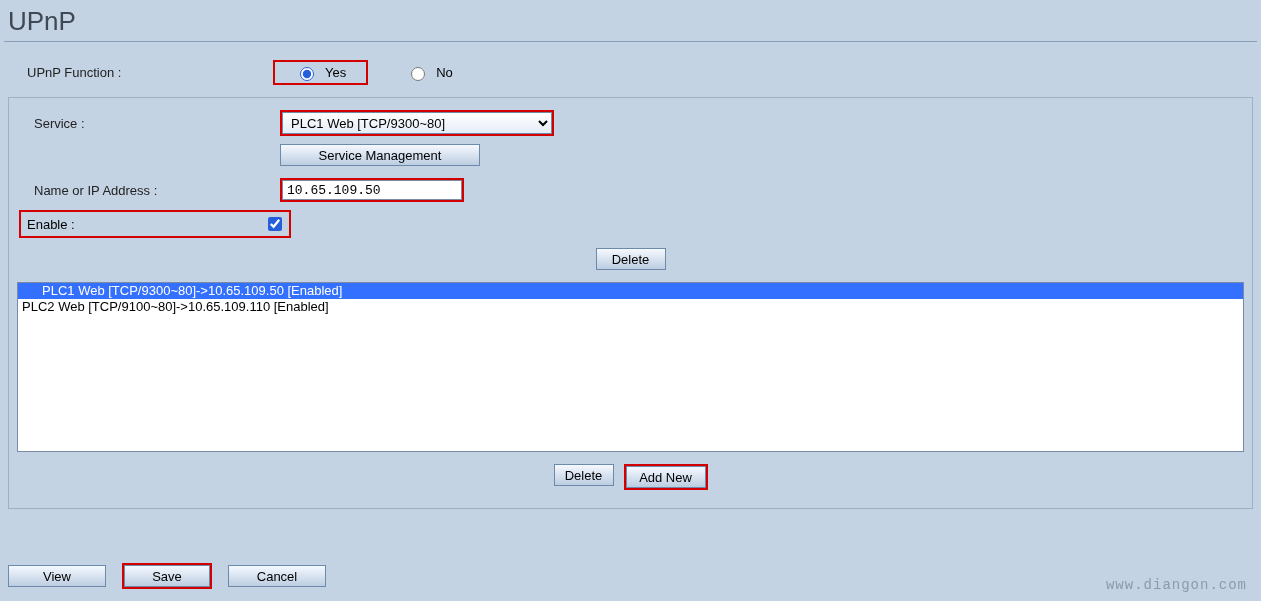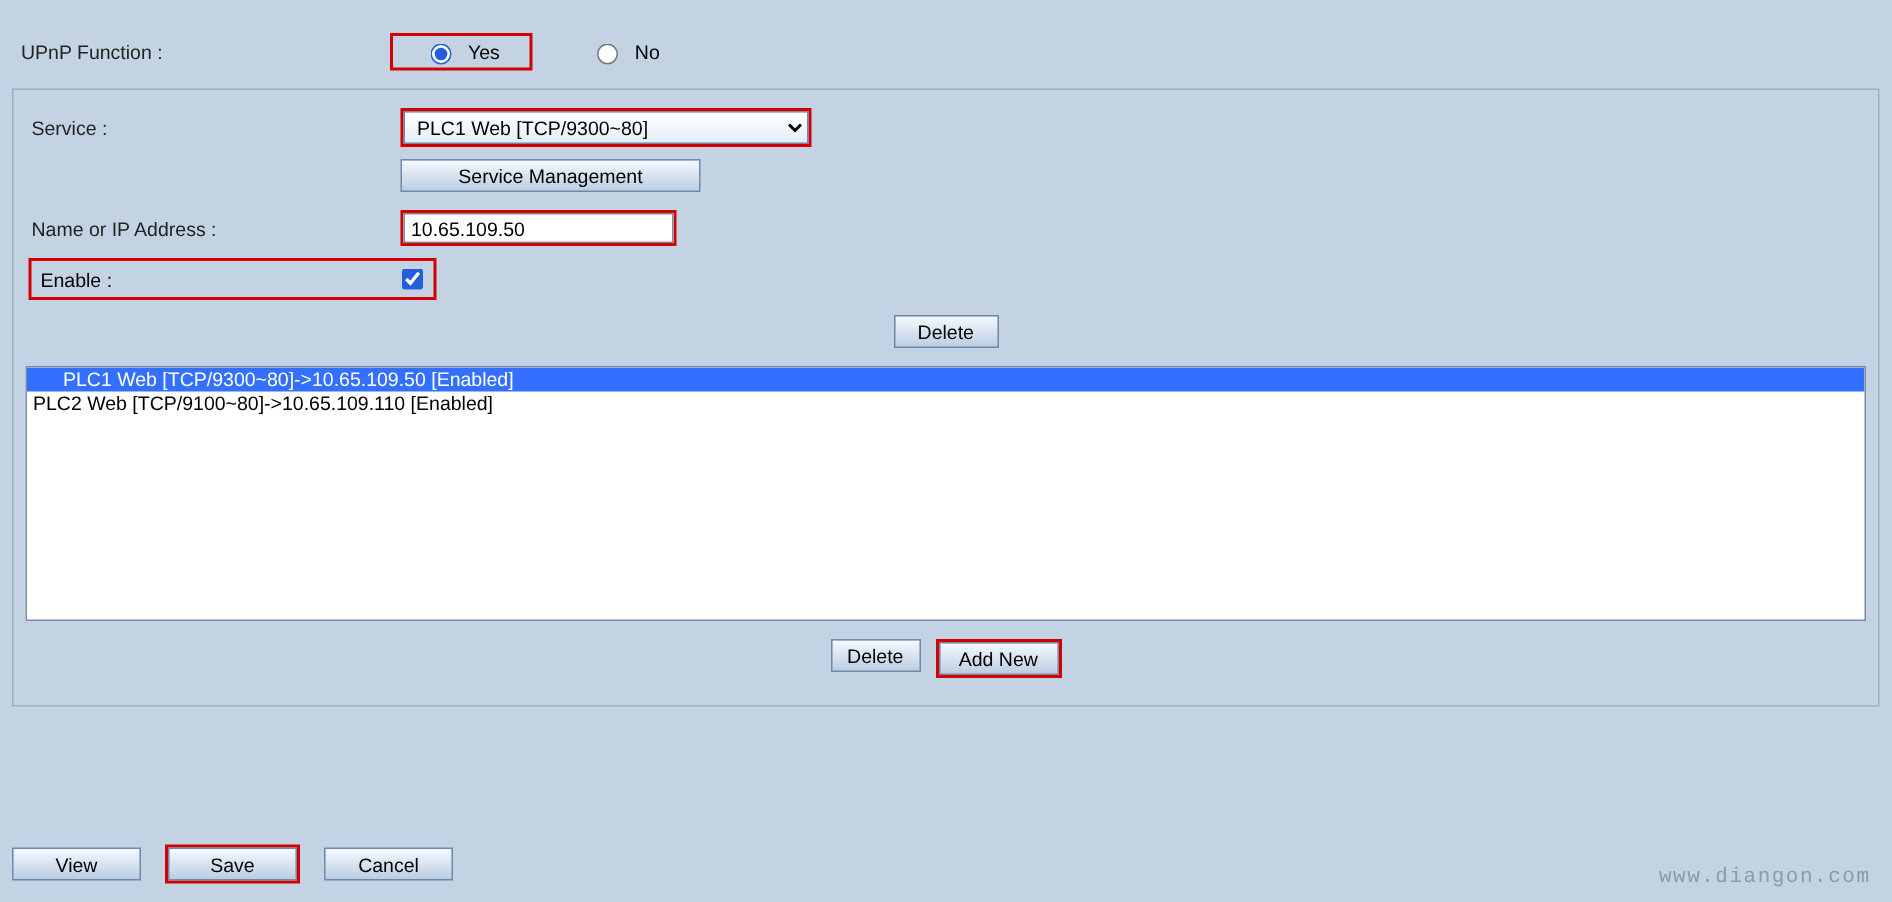--- a/index.html
+++ b/index.html
@@ -26,20 +26,21 @@
 
   .row {
     display: flex;
     align-items: center;
     padding: 6px 6px;
   }
   .label-col {
     width: 250px;
     padding-left: 4px;
     color: #222;
+    margin-left: 13px;
   }
   .field-col {
     flex: 0 0 auto;
   }
 
   .inner-panel {
     margin: 6px 4px 0 4px;
     border: 1px solid #9eb0c6;
     background: #c4d3e3;
     padding: 6px 2px 10px 2px;
@@ -92,21 +93,21 @@
   }
   .btn-wide { width: 200px; text-align: center; }
 
   .text-input {
     width: 180px;
     height: 20px;
     background: #fff;
     border: 1px solid #7a8ca3;
     font-size: 13px;
     padding: 0 4px;
-    font-family: Liberation Sans, sans-serif;
+    font-family: Liberation Mono, monospace;
   }
 
   .center-row {
     display: flex;
     justify-content: center;
     padding: 8px 0;
     gap: 10px;
   }
 
   .listbox {
@@ -130,21 +131,21 @@
   }
 
   .bottom-bar {
     position: absolute;
     left: 8px;
     bottom: 12px;
     display: flex;
     gap: 16px;
     align-items: center;
   }
-  .bottom-bar .btn { width: 86px; }
+  .bottom-bar .btn { width: 98px; }
 
   .watermark {
     position: absolute;
     right: 14px;
     bottom: 8px;
     color: #8c9aad;
     font-family: "Courier New", monospace;
     font-size: 14px;
     letter-spacing: 1px;
   }
@@ -154,20 +155,21 @@
     align-items: center;
     justify-content: space-between;
     width: 268px;
     padding: 2px 4px 2px 6px;
   }
 </style>
 </head>
 <body>
 
 <div class="outer">
+  <div class="page-title">UPnP</div>
 
   <div class="row" style="margin-top:12px;">
     <div class="label-col">UPnP Function :</div>
     <div class="field-col" style="display:flex; align-items:center;">
       <span class="hl-red">
         <span class="radio-wrap" style="margin-right:0;">
           <input type="radio" name="upnp_func" checked="" style="">
           <span>Yes</span>
         </span>
       </span>

